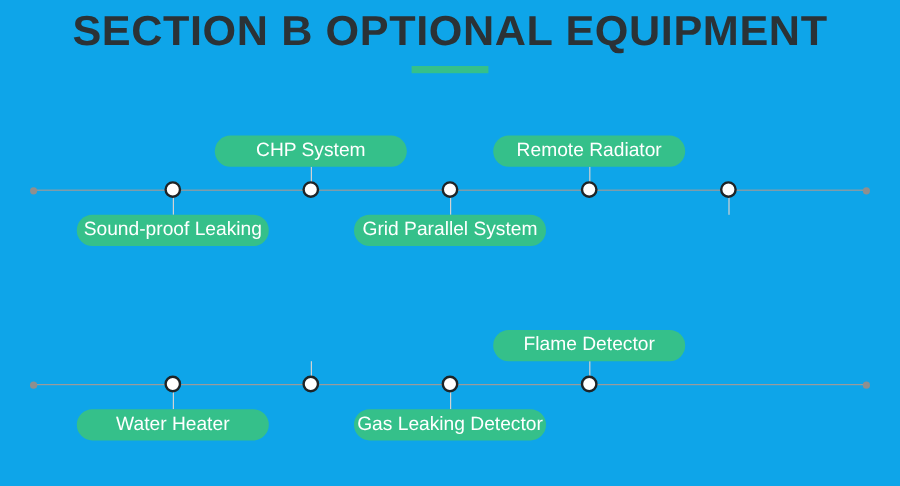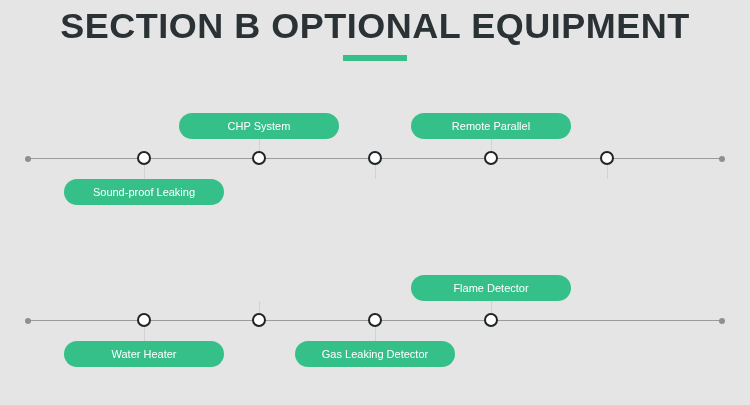--- a/index.html
+++ b/index.html
@@ -1,17 +1,17 @@
 <!DOCTYPE html>
 <html><head>
 <meta charset="utf-8">
 <style>
   html,body{margin:0;padding:0;background:#ffffff;}
   #stage{
-    position:relative;width:750px;height:405px;overflow:hidden;background:#e5e5e5;
+    position:relative;width:750px;height:405px;overflow:hidden;background:#0ea5e9;
     font-family:"Liberation Sans", sans-serif;
   }
   
   .page-title{
     position:absolute;top:5px;left:0;width:750px;text-align:center;
     font-size:36px;font-weight:700;letter-spacing:0.5px;color:#2b3236;
     transform:scaleY(0.97);margin:0;
   }
   .title-divider{
     position:absolute;top:55px;left:50%;margin-left:-32px;
@@ -39,21 +39,21 @@
   .dot{
     position:absolute;left:50%;top:58px;transform:translate(-50%,-50%);
     width:10px;height:10px;border-radius:50%;
     background:#ffffff;border:2.5px solid #1e2427;box-sizing:content-box;
   }
   .connector{position:absolute;left:50%;width:1px;background:#d2d2d2;}
   .node.above .connector{top:39px;height:19px;}
   .node.below .connector{top:59px;height:20px;}
   .pill{
     position:absolute;left:0;width:160px;height:26px;border-radius:13px;
-    background:#35c08a;color:#ffffff;font-size:11px;line-height:26px;
+    background:#35c08a;color:#ffffff;font-size:16px;line-height:26px;
     text-align:center;white-space:nowrap;overflow:hidden;
   }
   .node.above .pill{top:13px;}
   .node.below .pill{top:79px;}
 </style>
 </head>
 <body>
 
 <div id="stage">
 
@@ -71,25 +71,26 @@
       <div class="pill">Sound-proof Leaking</div>
     </div>
     <div class="node n2 above">
       <div class="connector"></div>
       <div class="dot"></div>
       <div class="pill">CHP System</div>
     </div>
     <div class="node n3 below">
       <div class="connector"></div>
       <div class="dot"></div>
+      <div class="pill">Grid Parallel System</div>
     </div>
     <div class="node n4 above">
       <div class="connector"></div>
       <div class="dot"></div>
-      <div class="pill">Remote Parallel</div>
+      <div class="pill">Remote Radiator</div>
     </div>
     <div class="node n5 below">
       <div class="connector"></div>
       <div class="dot"></div>
     </div>
   </div>
 
   <div class="timeline row2">
     <div class="tl-line"></div>
     <div class="tl-end left"></div>

